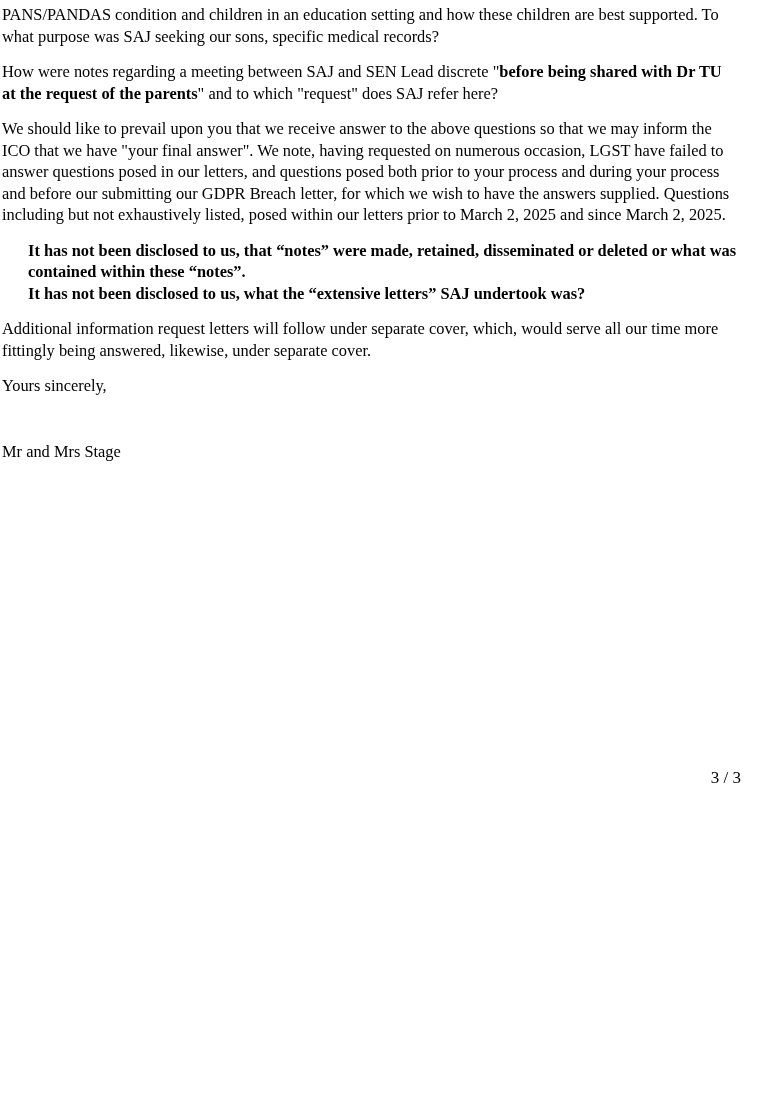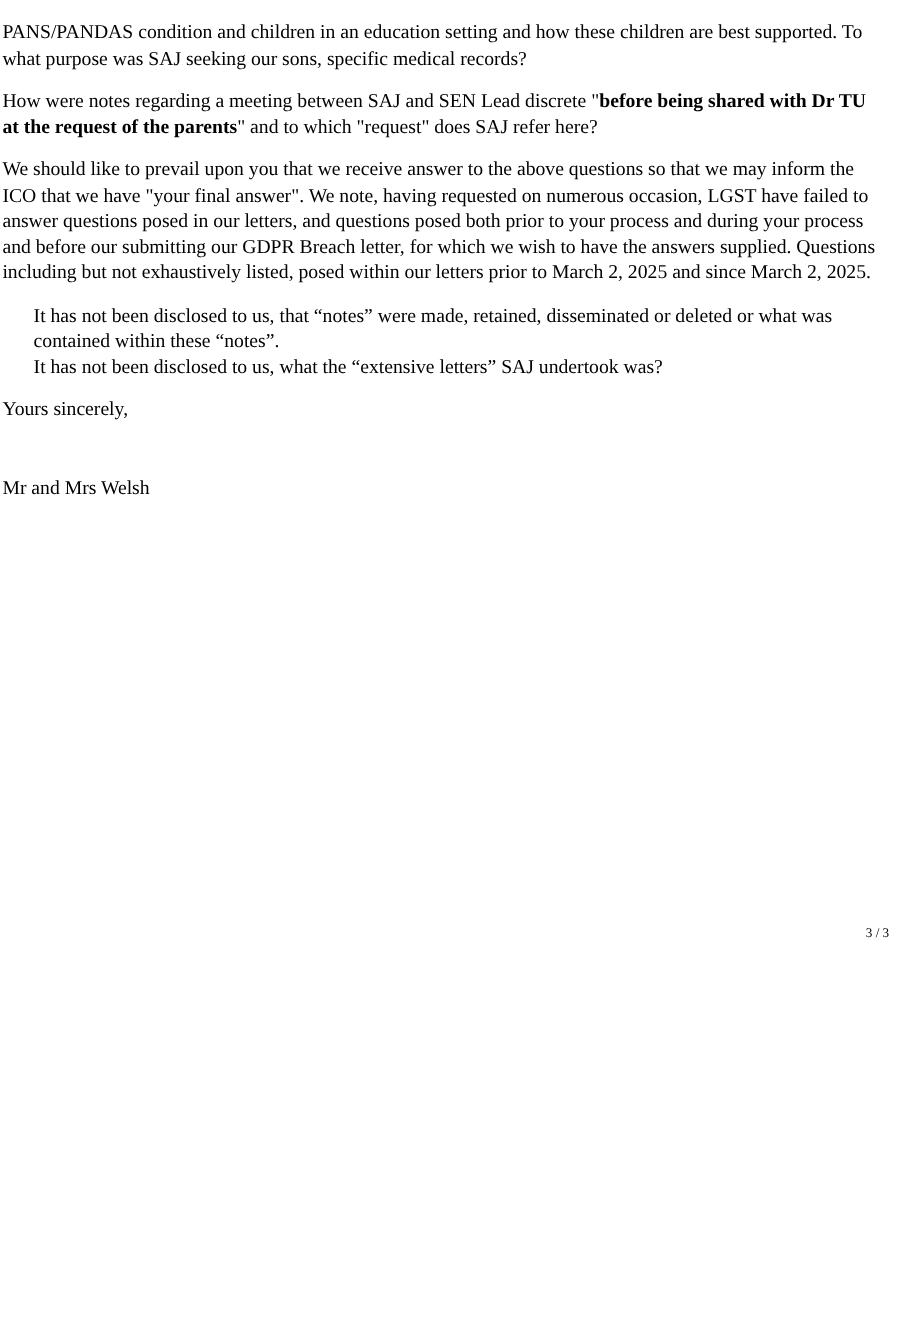--- a/index.html
+++ b/index.html
@@ -13,59 +13,60 @@
     position: relative;
     font-family: "Liberation Serif", "DejaVu Serif", serif;
     color: #000000;
     overflow: hidden;
   }
   .page {
     position: relative;
     width: 759px;
     height: 798px;
     box-sizing: border-box;
-    padding: 16px 22px 0 2px;
+    padding: 4px 22px 0 2px;
   }
   .para {
     font-size: 16.4px;
     line-height: 21.5px;
     margin: 0 0 14px 0;
     text-align: left;
   }
   .para.tight {
     margin-bottom: 0;
   }
   .first {
     padding-top: 0px;
   }
   .bold {
     font-weight: bold;
   }
   .list {
     margin: 0 0 14px 0;
     padding: 0;
     list-style: none;
+    font-weight: bold;
   }
   .list-item {
     font-size: 16.4px;
     line-height: 21.5px;
     margin: 0 0 0 26px;
     text-indent: 0;
     padding-left: 0;
   }
   .signature {
     font-size: 16.4px;
     line-height: 21.5px;
     margin: 0;
   }
   .page-number {
     position: absolute;
     right: 18px;
     bottom: 10px;
-    font-size: 11px;
+    font-size: 17px;
     line-height: 20px;
     color: #000;
   }
   .gap-after-closing {
     height: 44px;
   }
 </style>
 </head>
 <body>
 
@@ -86,28 +87,31 @@
   <ul class="list">
     <li class="list-item">
       <span>It has not been disclosed to us, that “notes” were made, retained, disseminated or deleted or what was contained within these “notes”.</span>
     </li>
     <li class="list-item">
       <span>It has not been disclosed to us, what the “extensive letters” SAJ undertook was?</span>
     </li>
   </ul>
 
 
+  <p class="para">
+    <span>Additional information request letters will follow under separate cover, which, would serve all our time more fittingly being answered, likewise, under separate cover.</span>
+  </p>
 
   <p class="para tight">
     <span>Yours sincerely,</span>
   </p>
 
   <div class="gap-after-closing"></div>
 
   <p class="signature">
-    <span>Mr and Mrs Welsh</span>
+    <span>Mr and Mrs Stage</span>
   </p>
 
   <div class="page-number">
     <span>3 / 3</span>
   </div>
 
 </div>
 
 </body></html>

